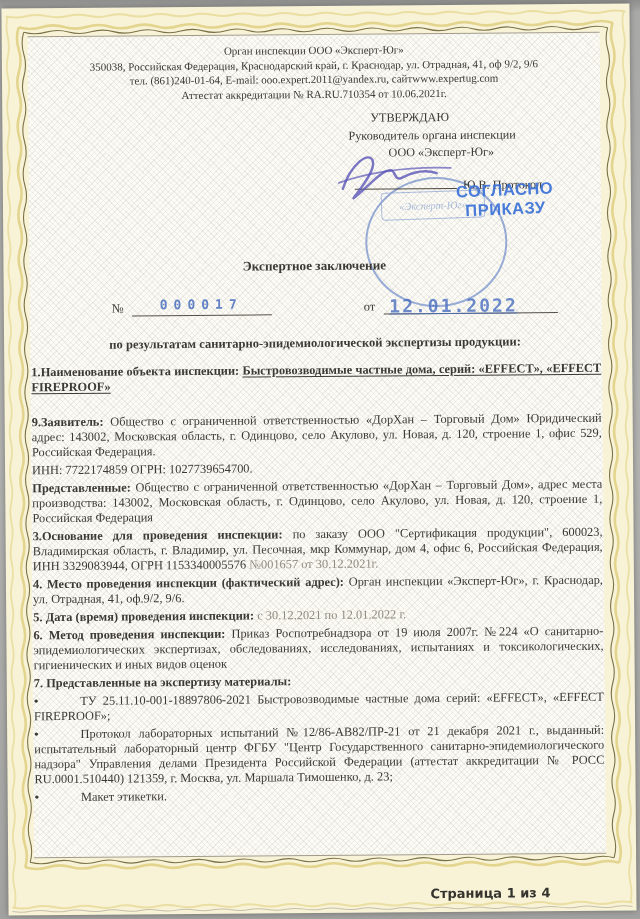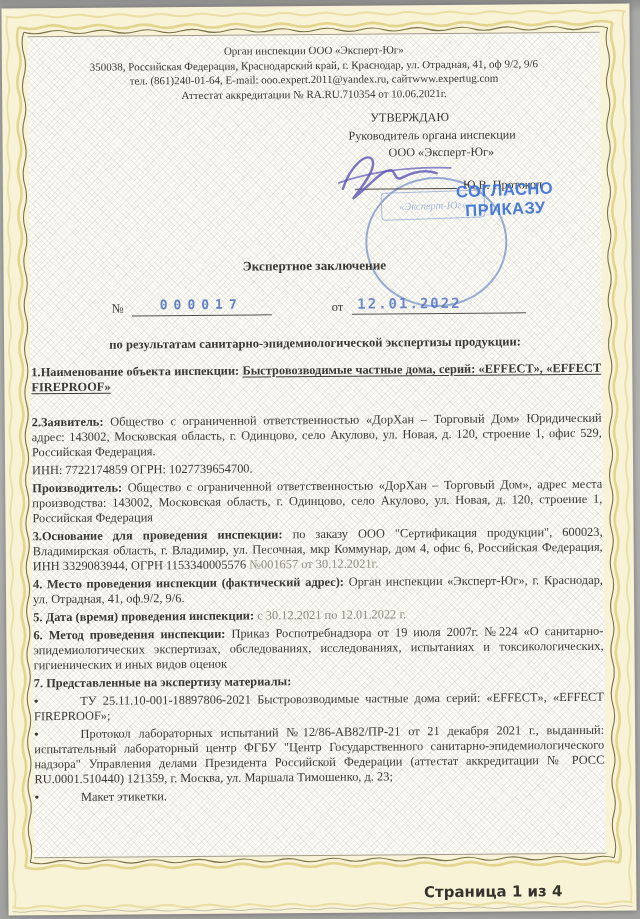--- a/index.html
+++ b/index.html
@@ -47,40 +47,40 @@
     display:flex; align-items:center; justify-content:center;
     font-style:italic; font-size:10.5px; color:var(--stamp-blue,#4a6fc0); opacity:.8;}
   
   .doc-title{position:absolute; left:0; right:6px; top:252px; text-align:center; z-index:3;
     font-size:13.2px; font-weight:bold; color:var(--ink,#3c3a34);}
   .number-row{position:absolute; left:108px; top:290px; height:22px; z-index:3;
     font-size:12.5px; color:var(--ink,#3c3a34); white-space:nowrap;}
   .u-cell{display:inline-block; border-bottom:1.2px solid #55514a; height:18px; vertical-align:bottom;}
   .num-cell{width:112px; margin-left:8px; padding-left:28px;}
   .date-cell{width:168px; margin-left:8px; padding-left:6px;}
-  .ot-label{margin-left:60px;}
+  .ot-label{margin-left:92px;}
   .stamp-num{font-family:"DejaVu Sans Mono","Liberation Mono",monospace; font-weight:bold;
     font-size:13px; letter-spacing:6px; color:var(--stamp-blue,#4a6fc0); opacity:.85;}
   .stamp-date{font-family:"DejaVu Sans Mono","Liberation Mono",monospace; font-weight:bold;
-    font-size:14px; letter-spacing:2px; color:var(--stamp-blue,#4a6fc0); opacity:.8;}
+    font-size:18px; letter-spacing:2px; color:var(--stamp-blue,#4a6fc0); opacity:.8;text-decoration:underline;}
   .subtitle{position:absolute; left:0; right:6px; top:330px; text-align:center; z-index:3;
     font-size:12.6px; font-weight:bold; color:var(--ink,#3c3a34);}
   
   .body-flow{position:absolute; left:27px; right:31px; top:357px; z-index:3;
     font-size:12.4px; line-height:15px; color:var(--ink,#3c3a34); text-align:justify;}
   .body-flow p{margin:0 0 3px;}
   .body-flow p.gap-after{margin-bottom:20px;}
   .lbl{font-weight:bold;}
   .uval{font-weight:bold; text-decoration:underline; text-decoration-thickness:1.3px; text-underline-offset:2px;}
   .faded{color:#8f8c80;}
   .bullet-p{position:relative; padding-left:0;}
   .bullet-p::before{content:"\2022"; font-weight:bold; margin-right:42px;}
   
-  .page-footer{position:absolute; right:74px; bottom:11px; z-index:3;
-    font-family:"DejaVu Sans","Liberation Sans",sans-serif; font-size:15px; font-weight:600;
+  .page-footer{position:absolute; right:86px; bottom:11px; z-index:3;
+    font-family:"DejaVu Sans","Liberation Sans",sans-serif; font-size:13px; font-weight:600;
     color:#35332d;}
 </style>
 </head>
 <body>
 
 <div class="page">
   <div class="sheet">
 
     <svg id="frame-svg" class="frame-svg" viewBox="0 0 628 907">
         <path d="M 17 19 Q 28.4 22.4 39.8 19.0 Q 51.3 15.6 62.7 19.0 Q 74.1 22.4 85.5 19.0 Q 97.0 15.6 108.4 19.0 Q 119.8 22.4 131.2 19.0 Q 142.7 15.6 154.1 19.0 Q 165.5 22.4 176.9 19.0 Q 188.3 15.6 199.8 19.0 Q 211.2 22.4 222.6 19.0 Q 234.0 15.6 245.5 19.0 Q 256.9 22.4 268.3 19.0 Q 279.7 15.6 291.2 19.0 Q 302.6 22.4 314.0 19.0 Q 325.4 15.6 336.8 19.0 Q 348.3 22.4 359.7 19.0 Q 371.1 15.6 382.5 19.0 Q 394.0 22.4 405.4 19.0 Q 416.8 15.6 428.2 19.0 Q 439.7 22.4 451.1 19.0 Q 462.5 15.6 473.9 19.0 Q 485.3 22.4 496.8 19.0 Q 508.2 15.6 519.6 19.0 Q 531.0 22.4 542.5 19.0 Q 553.9 15.6 565.3 19.0 Q 576.7 22.4 588.2 19.0 Q 599.6 15.6 611.0 19.0" fill="none" stroke="#e2d28a" stroke-width="2.6" opacity="0.95"></path>
@@ -133,24 +133,24 @@
 
     <div class="number-row">
       <span>№</span><span class="u-cell num-cell"><span class="stamp-num">000017</span></span><span class="ot-label">от</span><span class="u-cell date-cell"><span class="stamp-date">12.01.2022</span></span>
     </div>
 
     <div class="subtitle">по результатам санитарно-эпидемиологической экспертизы продукции:</div>
 
     <div class="body-flow">
       <p class="gap-after"><span class="lbl">1.Наименование объекта инспекции:</span> <span class="uval">Быстровозводимые частные дома, серий: «EFFECT», «EFFECT FIREPROOF»</span></p>
 
-      <p><span class="lbl">2.Заявитель:</span> <span>Общество с ограниченной ответственностью «ДорХан – Торговый Дом» Юридический адрес: 143002, Московская область, г. Одинцово, село Акулово, ул. Новая, д. 120, строение 1, офис 529, Российская Федерация.</span></p>
+      <p><span class="lbl">9.Заявитель:</span> <span>Общество с ограниченной ответственностью «ДорХан – Торговый Дом» Юридический адрес: 143002, Московская область, г. Одинцово, село Акулово, ул. Новая, д. 120, строение 1, офис 529, Российская Федерация.</span></p>
       <p>ИНН: 7722174859 ОГРН: 1027739654700.</p>
 
-      <p><span class="lbl">Производитель:</span> <span>Общество с ограниченной ответственностью «ДорХан – Торговый Дом», адрес места производства: 143002, Московская область, г. Одинцово, село Акулово, ул. Новая, д. 120, строение 1, Российская Федерация</span></p>
+      <p><span class="lbl">Представленные:</span> <span>Общество с ограниченной ответственностью «ДорХан – Торговый Дом», адрес места производства: 143002, Московская область, г. Одинцово, село Акулово, ул. Новая, д. 120, строение 1, Российская Федерация</span></p>
 
       <p><span class="lbl">3.Основание для проведения инспекции:</span> <span>по заказу ООО "Сертификация продукции", 600023, Владимирская область, г. Владимир, ул. Песочная, мкр Коммунар, дом 4, офис 6, Российская Федерация, ИНН 3329083944, ОГРН 1153340005576</span> <span class="faded">№001657 от 30.12.2021г.</span></p>
 
       <p><span class="lbl">4. Место проведения инспекции (фактический адрес):</span> <span>Орган инспекции «Эксперт-Юг», г. Краснодар, ул. Отрадная, 41, оф.9/2, 9/6.</span></p>
 
       <p><span class="lbl">5. Дата (время) проведения инспекции:</span> <span class="faded">с 30.12.2021 по 12.01.2022 г.</span></p>
 
       <p><span class="lbl">6. Метод проведения инспекции:</span> <span>Приказ Роспотребнадзора от 19 июля 2007г. №224 «О санитарно-эпидемиологических экспертизах, обследованиях, исследованиях, испытаниях и токсикологических, гигиенических и иных видов оценок</span></p>
 
       <p><span class="lbl">7. Представленные на экспертизу материалы:</span></p>

